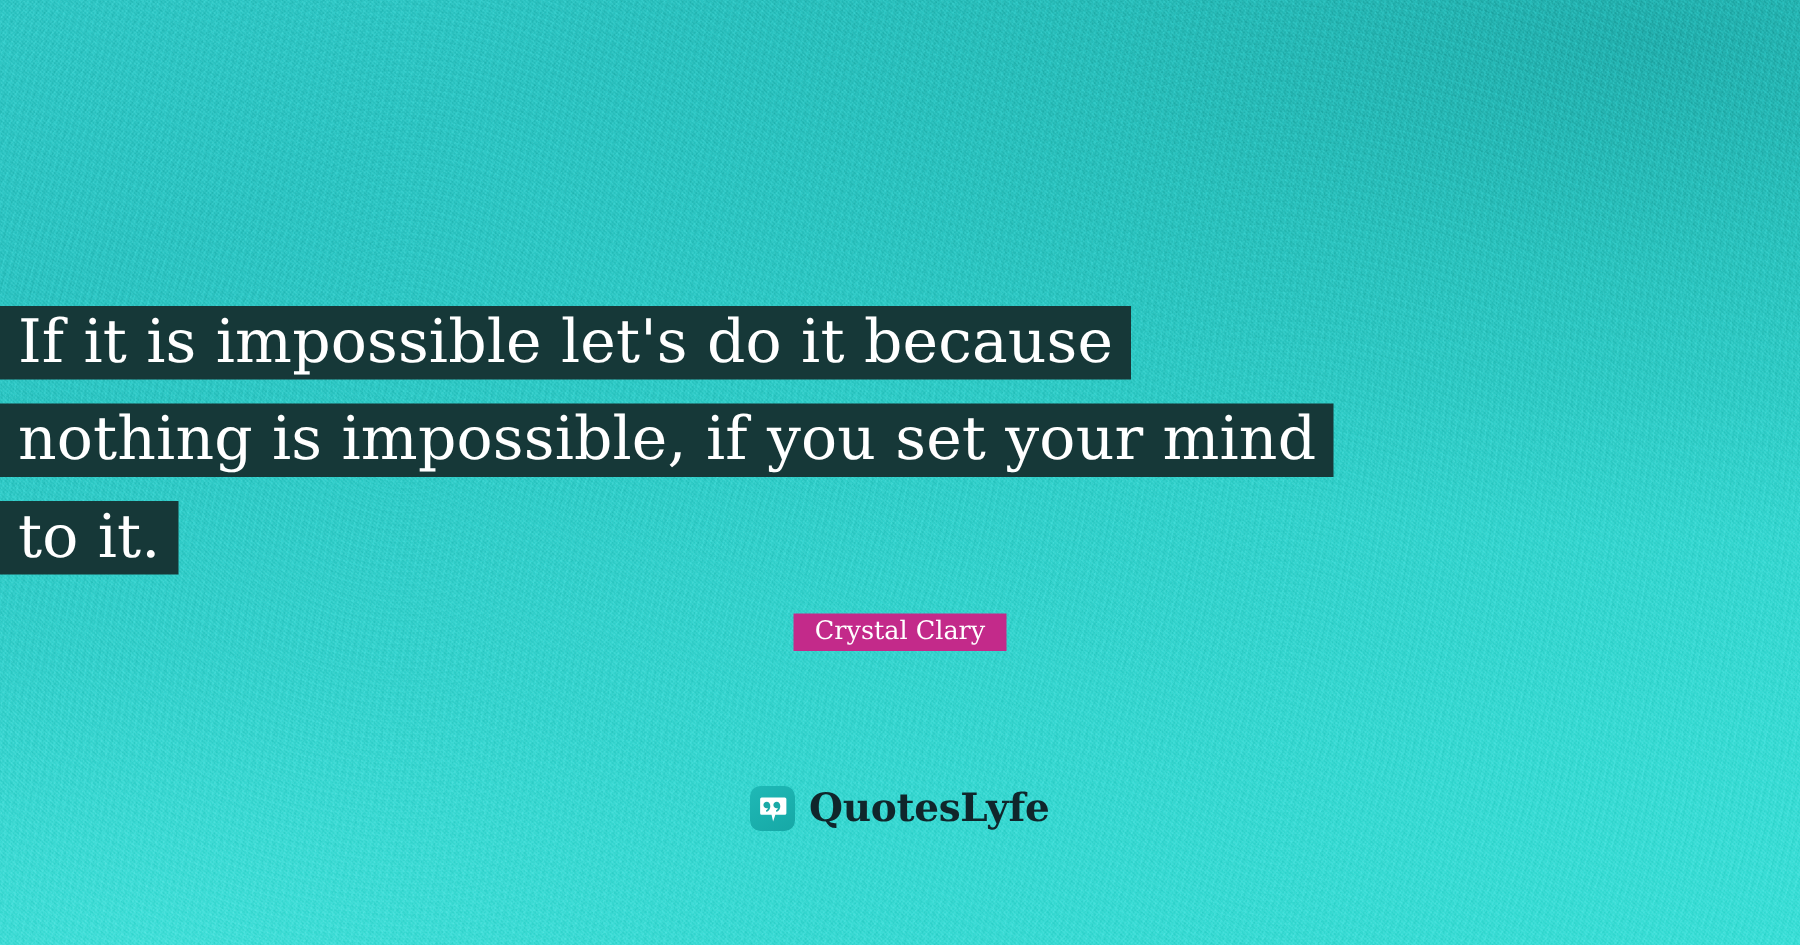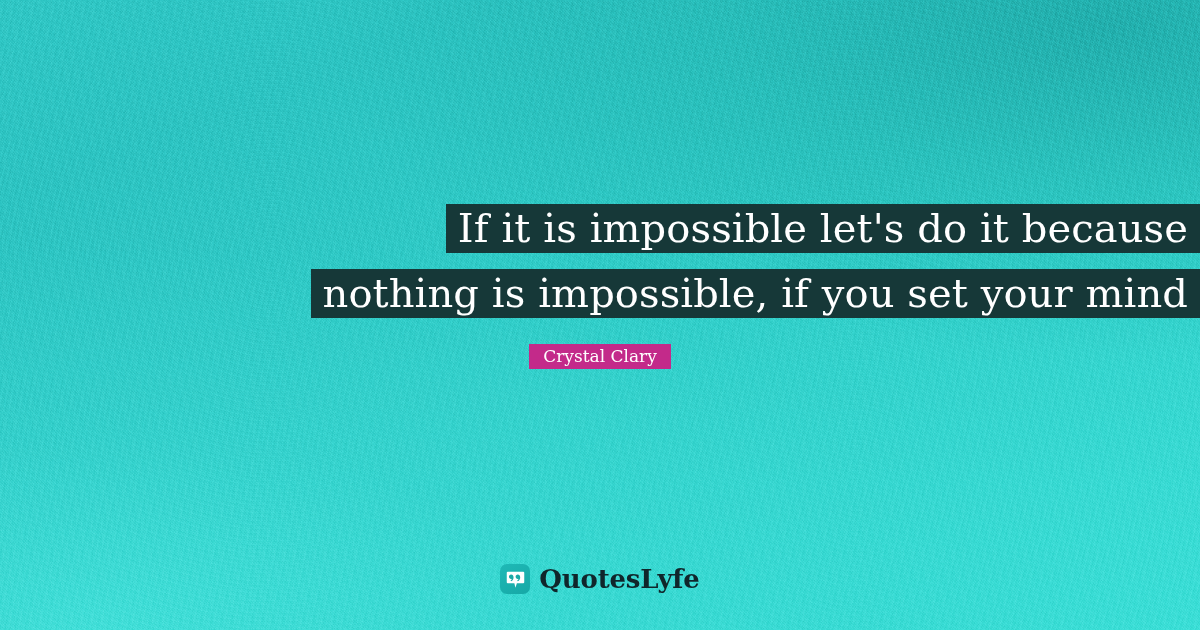--- a/index.html
+++ b/index.html
@@ -92,21 +92,21 @@
   }
 
   
   #quote-block {
     position: relative;
     z-index: 3;
     width: 100%;
     margin-top: 204px;
     display: flex;
     flex-direction: column;
-    align-items: flex-end;
+    align-items: flex-start;
   }
 
   .quote-line {
     display: block;
     color: #ffffff;
     background-color: #163838;
     font-family: "DejaVu Serif", serif;
     font-size: 40px;
     line-height: 49px;
     letter-spacing: 0.1px;
@@ -135,21 +135,21 @@
     line-height: 25px;
     padding: 0 14px;
     white-space: pre;
   }
 
   
   #footer-logo {
     position: absolute;
     left: 0;
     right: 0;
-    top: 564px;
+    top: 524px;
     z-index: 3;
     display: flex;
     align-items: center;
     justify-content: center;
     gap: 9px;
   }
   #logo-mark {
     width: 30px;
     height: 30px;
     border-radius: 7px;
@@ -175,20 +175,21 @@
 
 <div id="quote-card">
 
   <div id="bg-gradient"></div>
   <div id="bg-texture"></div>
   <div id="bg-texture-fine"></div>
 
   <div id="quote-block">
     <span class="quote-line">If it is impossible let's do it because</span>
     <span class="quote-line">nothing is impossible, if you set your mind</span>
+    <span class="quote-line">to it.</span>
   </div>
 
   <div id="author-badge-wrap">
     <span id="author-badge">Crystal Clary</span>
   </div>
 
   <div id="footer-logo">
     <span id="logo-mark">
       <svg width="21" height="21" viewBox="0 0 24 24" aria-hidden="true">
         <path d="M3.2 3.0 H20.8 A1.2 1.2 0 0 1 22 4.2 V15.0 A1.2 1.2 0 0 1 20.8 16.2 H13.6 L11.9 21.4 L10.7 16.2 H3.2 A1.2 1.2 0 0 1 2 15.0 V4.2 A1.2 1.2 0 0 1 3.2 3.0 Z" fill="#ffffff"></path>

